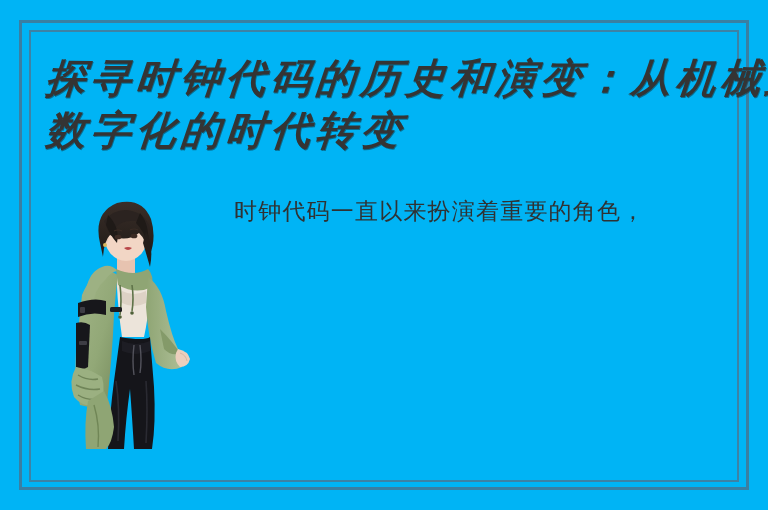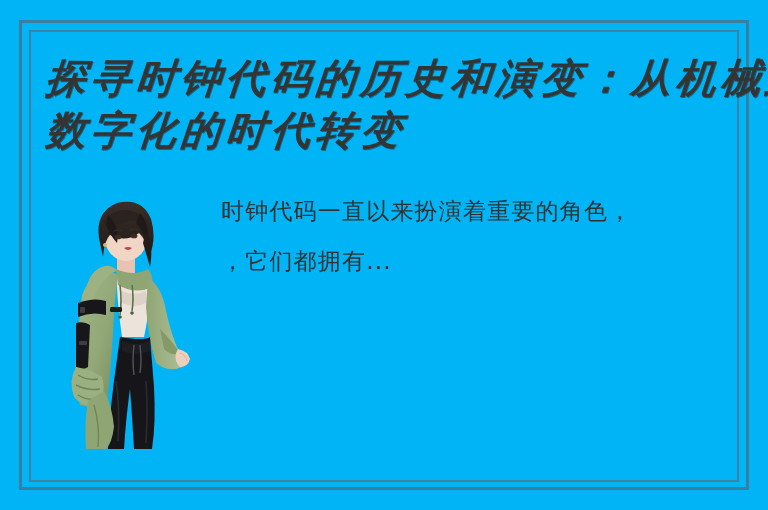--- a/index.html
+++ b/index.html
@@ -74,21 +74,21 @@
     height: 258px;
     overflow: hidden;
   }
   .figure-wrap svg {
     display: block;
   }
 
   
   .body-block {
     position: absolute;
-    left: 221px;
+    left: 234px;
     top: 186px;
     width: 500px;
   }
   .body-line {
     display: block;
     color: #2f3233;
     font-family: "DejaVu Sans", "Liberation Sans", sans-serif;
     font-size: 23px;
     line-height: 50px;
     letter-spacing: 1.2px;
@@ -194,16 +194,15 @@
       <path d="M56 190 Q60 216 58 250" stroke="#2a2a32" stroke-width="1.6" fill="none"></path>
       <path d="M86 190 Q88 218 86 252" stroke="#2a2a32" stroke-width="1.6" fill="none"></path>
 
       <path d="M44 200 Q52 214 54 236 Q52 252 46 258 L26 258 Q24 232 28 210 Z" fill="#8fa574"></path>
       <path d="M34 214 Q40 234 38 256" stroke="#708656" stroke-width="1.4" fill="none"></path>
     </svg>
   </div>
 
   <div class="body-block">
     <span class="body-line">时钟代码一直以来扮演着重要的角色，</span>
-    <span class="body-line">，它们都拥有...</span>
   </div>
 
 </div>
 
 </body></html>

